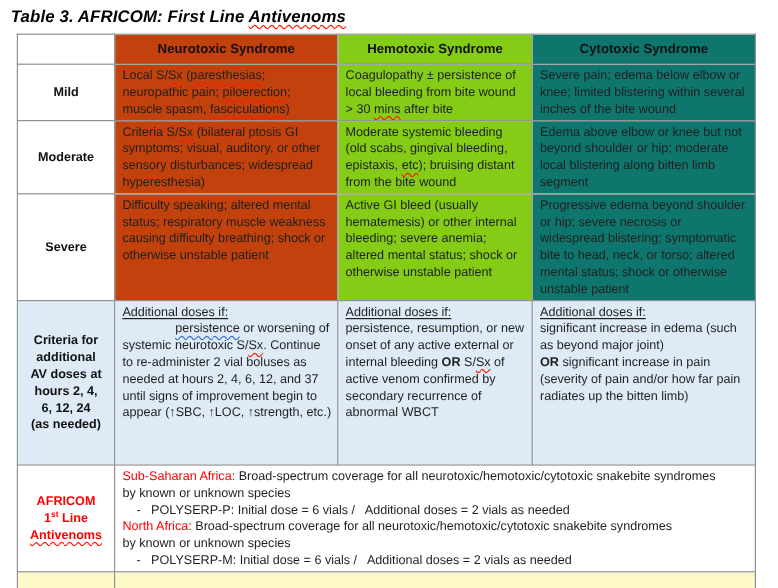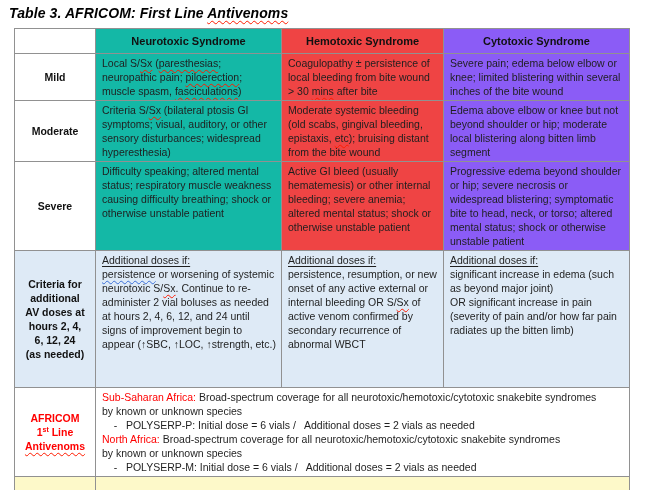--- a/index.html
+++ b/index.html
@@ -22,41 +22,41 @@
     overflow:hidden;
   }
   th{
     text-align:center;vertical-align:middle;font-size:11px;font-weight:bold;
     padding:3px 2px;color:#111;
   }
   .label-cell{
     text-align:center;vertical-align:middle;font-weight:bold;color:#111;
     padding:2px 3px;
   }
-  .bg-neuro{background:#14b8a6;}
-  .bg-hemo{background:#ef4444;}
-  .bg-cyto{background:#8b5cf6;}
+  .bg-neuro{background:#c2410c;}
+  .bg-hemo{background:#84cc16;}
+  .bg-cyto{background:#0f766e;}
   .bg-blue{background:#deeaf6;}
   .bg-yellow{background:#fdf9c9;}
   .africom-label{color:#ff0000;}
   tr.r-header{height:25px;}
   tr.r-mild{height:38px;}
   tr.r-moderate{height:50px;}
   tr.r-severe{height:71px;}
   tr.r-criteria{height:137px;}
   tr.r-africom{height:85px;}
   tr.r-abbrev{height:58px;}
   
-  .b{font-weight:normal;}
+  .b{font-weight:bold;}
   .r{color:#ff0000;}
   .u{text-decoration:underline;text-underline-offset:2px;margin-top:19px;}
   .wr{text-decoration:underline wavy #ff1a00;text-decoration-thickness:1px;
       text-underline-offset:2px;text-decoration-skip-ink:none;}
   .wb{text-decoration:underline wavy #3a6fd8;text-decoration-thickness:1px;
-      text-underline-offset:2px;text-decoration-skip-ink:none;}
+      text-underline-offset:2px;text-decoration-skip-ink:none;margin-left:44px;}
   .sup{font-size:7px;vertical-align:super;line-height:0;}
 </style>
 </head>
 <body>
 
 <div class="page">
 
   <h1 class="title"><span>Table 3. AFRICOM: First Line </span><span class="wr">Antivenoms</span></h1>
 
   <table>
@@ -91,21 +91,21 @@
 
     <tr class="r-severe">
       <td class="label-cell">Severe</td>
       <td class="bg-neuro"><span>Difficulty speaking; altered mental status; respiratory muscle weakness causing difficulty breathing;  shock or otherwise unstable patient</span></td>
       <td class="bg-hemo"><span>Active GI bleed (usually hematemesis) or other internal bleeding; severe anemia; altered mental status;  shock or otherwise unstable patient</span></td>
       <td class="bg-cyto"><span>Progressive edema beyond shoulder or hip; severe necrosis or widespread blistering; symptomatic bite to head, neck, or torso; altered mental status; shock or otherwise unstable patient</span></td>
     </tr>
 
     <tr class="r-criteria">
       <td class="label-cell bg-blue"><span>Criteria for</span><br><span>additional</span><br><span>AV doses at</span><br><span>hours 2, 4,</span><br><span>6, 12, 24</span><br><span>(as needed)</span></td>
-      <td class="bg-blue"><span class="u">Additional doses if:</span><br><span class="wb">persistence</span><span> or worsening of systemic neurotoxic S/</span><span class="wr">Sx</span><span>. Continue to re-administer 2 vial boluses as needed at hours 2, 4, 6, 12, and 24 until signs of improvement begin to appear (↑SBC, ↑LOC, ↑strength, etc.)</span></td>
+      <td class="bg-blue"><span class="u">Additional doses if:</span><br><span class="wb">persistence</span><span> or worsening of systemic neurotoxic S/</span><span class="wr">Sx</span><span>. Continue to re-administer 2 vial boluses as needed at hours 2, 4, 6, 12, and 37 until signs of improvement begin to appear (↑SBC, ↑LOC, ↑strength, etc.)</span></td>
       <td class="bg-blue"><span class="u">Additional doses if:</span><br><span>persistence, resumption, or new onset of any active external or internal bleeding </span><span class="b">OR</span><span> S/</span><span class="wr">Sx</span><span> of active venom confirmed by secondary recurrence of abnormal WBCT</span></td>
       <td class="bg-blue"><span class="u">Additional doses  if:</span><br><span>significant increase in edema (such as beyond major joint)</span><br><span class="b">OR</span><span> significant increase in pain (severity of pain and/or how far pain radiates up the bitten limb)</span></td>
     </tr>
 
     <tr class="r-africom">
       <td class="label-cell africom-label"><span>AFRICOM</span><br><span>1</span><span class="sup">st</span><span> Line</span><br><span class="wr">Antivenoms</span></td>
       <td colspan="3"><span class="r">Sub-Saharan Africa:</span><span> Broad-spectrum coverage for all neurotoxic/hemotoxic/cytotoxic snakebite syndromes</span><br><span>by known or unknown species</span><br><span>&nbsp;&nbsp;&nbsp;&nbsp;-&nbsp;&nbsp;&nbsp;POLYSERP-P: Initial dose = 6 vials /&nbsp;&nbsp; Additional doses = 2 vials as needed</span><br><span class="r">North Africa:</span><span> Broad-spectrum coverage for all  neurotoxic/hemotoxic/cytotoxic snakebite syndromes</span><br><span>by known or unknown species</span><br><span>&nbsp;&nbsp;&nbsp;&nbsp;-&nbsp;&nbsp;&nbsp;POLYSERP-M: Initial dose = 6 vials /&nbsp;&nbsp; Additional doses = 2 vials as needed</span></td>
     </tr>
 
     <tr class="r-abbrev">

